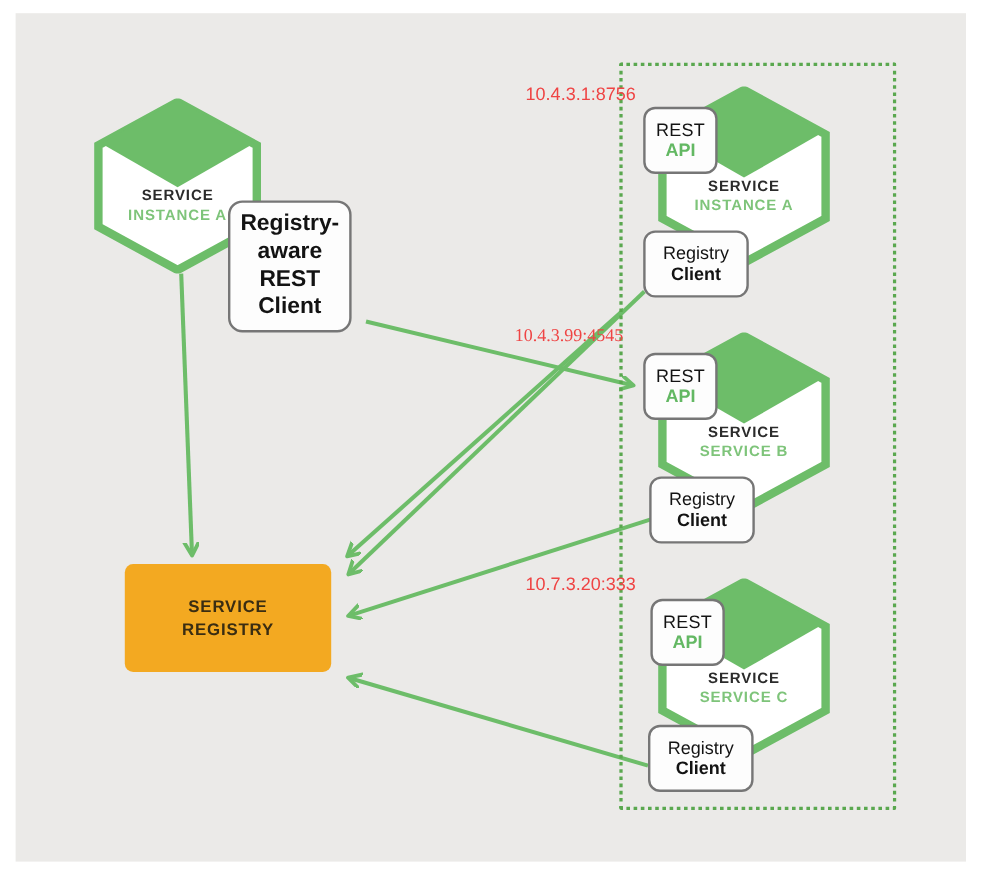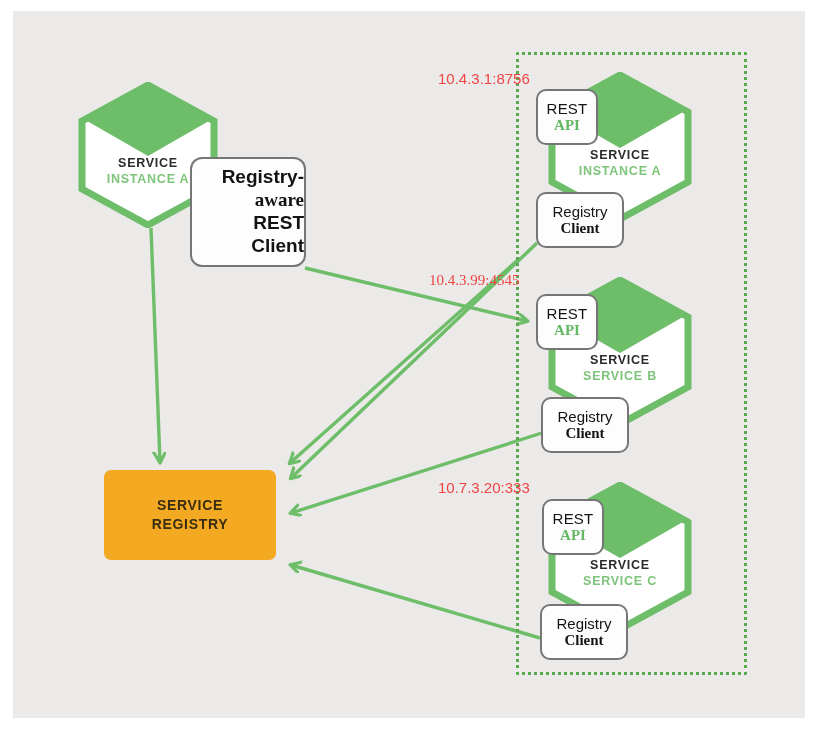--- a/index.html
+++ b/index.html
@@ -52,35 +52,33 @@
     line-height: 1.14;
     z-index: 6;
   }
   .chip .l1 {
     font-weight: normal;
     color: #131313;
   }
   .chip .l2 {
     font-weight: bold;
     color: #131313;
-    font-family: Liberation Serif, serif;
   }
   .chip.rest .l1 { font-size: 15px; letter-spacing: .2px; }
   .chip.rest .l2 { font-size: 15px; color: #63b863; }
 
   .chip.regclient .l1,
   .chip.regclient .l2 { font-size: 15px; }
 
   .chip.httpclient {
-    width: 116px;
+    width: 103px;
     height: 110px;
     left: 190px;
-    top: 157px;
+    top: 167px;
     border-radius: 12px;
-    align-items: flex-end;
   }
   .chip.httpclient .l1,
   .chip.httpclient .l2,
   .chip.httpclient .l3,
   .chip.httpclient .l4 {
     font-size: 19px;
     font-weight: bold;
     color: #131313;
     line-height: 1.2;
   }

